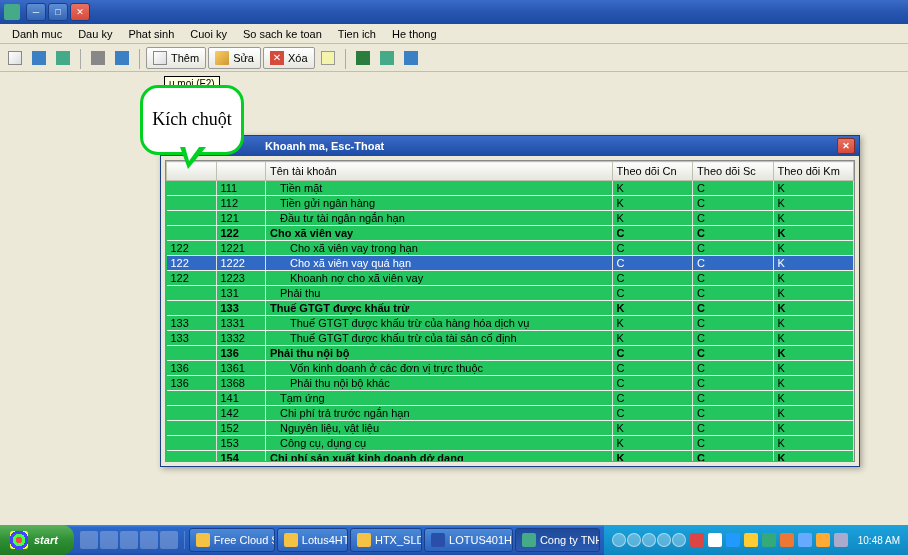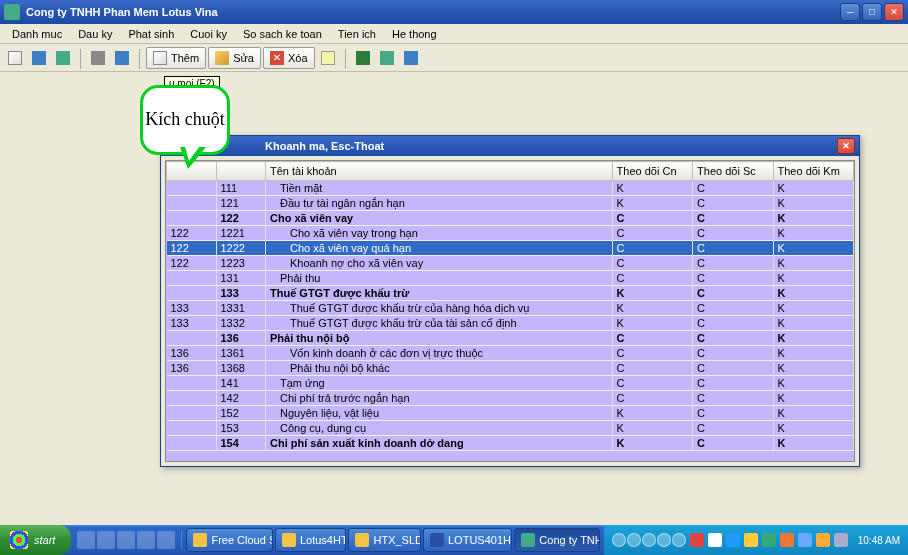--- a/index.html
+++ b/index.html
@@ -21,62 +21,61 @@
 .tool-icon{width:14px;height:14px;display:inline-block}
 .ico-new{background:linear-gradient(135deg,#fff,#ddd);border:1px solid #888}
 .ico-edit{background:linear-gradient(135deg,#ffcc66,#cc9933);border-radius:1px}
 .ico-del{background:#d54a3a;color:#fff;font-size:10px;line-height:14px;text-align:center}
 .ico-green{background:#4a8}
 .ico-excel{background:#2a7d3c}
 .ico-blue{background:#3b7fc4}
 .ico-print{background:#888}
 .ico-balloon{background:#f4f4aa;border:1px solid #999}
 .callout{position:absolute;left:140px;top:85px;z-index:50}
-.callout-box{width:90px;height:70px;background:#fff;border:3px solid #00d020;border-radius:18px;display:flex;align-items:center;justify-content:center;font-size:18px;font-family:'Times New Roman',serif;text-align:center;line-height:1.2}
+.callout-box{width:104px;height:70px;background:#fff;border:3px solid #00d020;border-radius:18px;display:flex;align-items:center;justify-content:center;font-size:18px;font-family:'Times New Roman',serif;text-align:center;line-height:1.2}
 .callout-tail{position:absolute;top:62px;left:40px;width:0;height:0;border-left:8px solid transparent;border-right:18px solid transparent;border-top:22px solid #00d020}
 .callout-tail-inner{position:absolute;top:58px;left:44px;width:0;height:0;border-left:5px solid transparent;border-right:13px solid transparent;border-top:18px solid #fff;z-index:1}
 .tooltip{position:absolute;left:164px;top:76px;background:#ffffe1;border:1px solid #000;padding:1px 4px;font-size:10px;z-index:40}
 .dialog{position:absolute;left:160px;top:135px;width:700px;height:332px;background:#ece9d8;border:1px solid #1a3f8a;display:flex;flex-direction:column;box-shadow:2px 2px 6px rgba(0,0,0,0.3)}
 .dialog-title{height:20px;background:linear-gradient(to bottom,#3a6bc7,#1c4aa3);color:#fff;display:flex;align-items:center;padding:0 4px;font-weight:bold;font-size:10px}
 .dialog-close{width:18px;height:16px;background:linear-gradient(to bottom,#e97263,#d54a3a);border:1px solid #8a2a1a;border-radius:2px;display:flex;align-items:center;justify-content:center;color:#fff;font-size:9px;cursor:pointer}
-.grid-container{flex:1;background:#c4b5fd;margin:4px;border:1px solid #888;overflow:auto}
+.grid-container{flex:1;background:#22c55e;margin:4px;border:1px solid #888;overflow:auto}
 .grid{width:100%;border-collapse:collapse;font-size:10px}
 .grid th{background:linear-gradient(to bottom,#fdfdfd,#e5e5dd);border:1px solid #c0c0b0;padding:3px 4px;font-weight:normal;text-align:left;position:sticky;top:0}
 .grid td{border-right:1px solid #e0e0d8;border-bottom:1px solid #f0f0ec;padding:1px 4px;white-space:nowrap;overflow:hidden}
 .grid tr.bold td{font-weight:bold}
 .grid tr.selected td{background:#316ac5;color:#fff}
 .grid .c-l1{width:40px}
 .grid .c-l2{width:40px}
 .grid .c-name{width:280px}
 .grid .c-cn,.grid .c-sc,.grid .c-km{width:65px}
 .grid .indent1{padding-left:14px}
 .grid .indent2{padding-left:24px}
 .taskbar{position:absolute;left:0;bottom:0;width:908px;height:30px;background:linear-gradient(to bottom,#3f8ee8 0%,#2b67c8 8%,#2357b6 92%,#1d4aa0 100%);display:flex;align-items:center}
-.start-btn{height:30px;padding:0 16px 0 10px;background:linear-gradient(to bottom,#59b35c 0%,#2f8f33 50%,#1f7a24 100%);color:#fff;font-weight:normal;font-style:italic;display:flex;align-items:center;gap:6px;cursor:pointer;border-radius:0 12px 12px 0}
+.start-btn{height:30px;padding:0 16px 0 10px;background:linear-gradient(to bottom,#59b35c 0%,#2f8f33 50%,#1f7a24 100%);color:#fff;font-weight:bold;font-style:italic;display:flex;align-items:center;gap:6px;cursor:pointer;border-radius:0 12px 12px 0}
 .start-logo{width:18px;height:18px;background:radial-gradient(circle,#f44 25%,#4f4 25% 50%,#44f 50% 75%,#ff4 75%);border-radius:3px}
 .quick-launch{display:flex;gap:2px;padding:0 6px;border-right:1px solid rgba(255,255,255,0.2)}
 .ql-item{width:18px;height:18px;background:rgba(255,255,255,0.25);border-radius:2px;cursor:pointer}
 .task-items{display:flex;gap:2px;padding:0 4px;flex:1;overflow:hidden}
 .task-item{height:24px;padding:0 6px;background:linear-gradient(to bottom,#4a8ad8,#2c63be);border:1px solid #1a3f8a;border-radius:3px;color:#fff;display:flex;align-items:center;gap:4px;font-size:10px;cursor:pointer;min-width:0;max-width:95px;overflow:hidden;white-space:nowrap}
 .task-item.active{background:linear-gradient(to bottom,#1f4a9a,#2a5ab0)}
 .task-icon{width:14px;height:14px;flex-shrink:0;background:#f4c244;border-radius:2px}
 .tray{height:30px;background:linear-gradient(to bottom,#1ca2dc,#0d86c0);display:flex;align-items:center;padding:0 8px;gap:4px}
 .tray-icon{width:14px;height:14px;border-radius:2px;cursor:pointer}
 .tray-media{display:flex;gap:1px}
 .tray-media-btn{width:14px;height:14px;background:rgba(255,255,255,0.3);border:1px solid rgba(255,255,255,0.5);border-radius:50%;cursor:pointer}
 .clock{color:#fff;font-size:10px;padding-left:6px}
 </style>
 </head>
 <body>
 
 <div class="desktop">
  <div class="app-window">
   <div class="title-bar">
     <div class="title-bar-icon"></div>
-    <div class="title-bar-text">Cong ty TNHH Phan Mem Lotus Vina</div>
     <div class="title-bar-controls">
       <div class="title-btn">─</div>
       <div class="title-btn">□</div>
       <div class="title-btn close">✕</div>
     </div>
   </div>
 
   <div class="menu-bar">
     <div class="menu-item">Danh muc</div>
     <div class="menu-item">Dau ky</div>
@@ -163,20 +162,28 @@
           <tr>
             <td class="c-l1"></td>
             <td class="c-l2">111</td>
             <td class="c-name indent1">Tiền mặt</td>
             <td class="c-cn">K</td>
             <td class="c-sc">C</td>
             <td class="c-km">K</td>
           </tr>
           <tr>
             <td class="c-l1"></td>
+            <td class="c-l2">112</td>
+            <td class="c-name indent1">Tiền gửi ngân hàng</td>
+            <td class="c-cn">K</td>
+            <td class="c-sc">C</td>
+            <td class="c-km">K</td>
+          </tr>
+          <tr>
+            <td class="c-l1"></td>
             <td class="c-l2">121</td>
             <td class="c-name indent1">Đầu tư tài ngân ngắn hạn</td>
             <td class="c-cn">K</td>
             <td class="c-sc">C</td>
             <td class="c-km">K</td>
           </tr>
           <tr class="bold">
             <td class="c-l1"></td>
             <td class="c-l2">122</td>
             <td class="c-name ">Cho xã viên vay</td>

